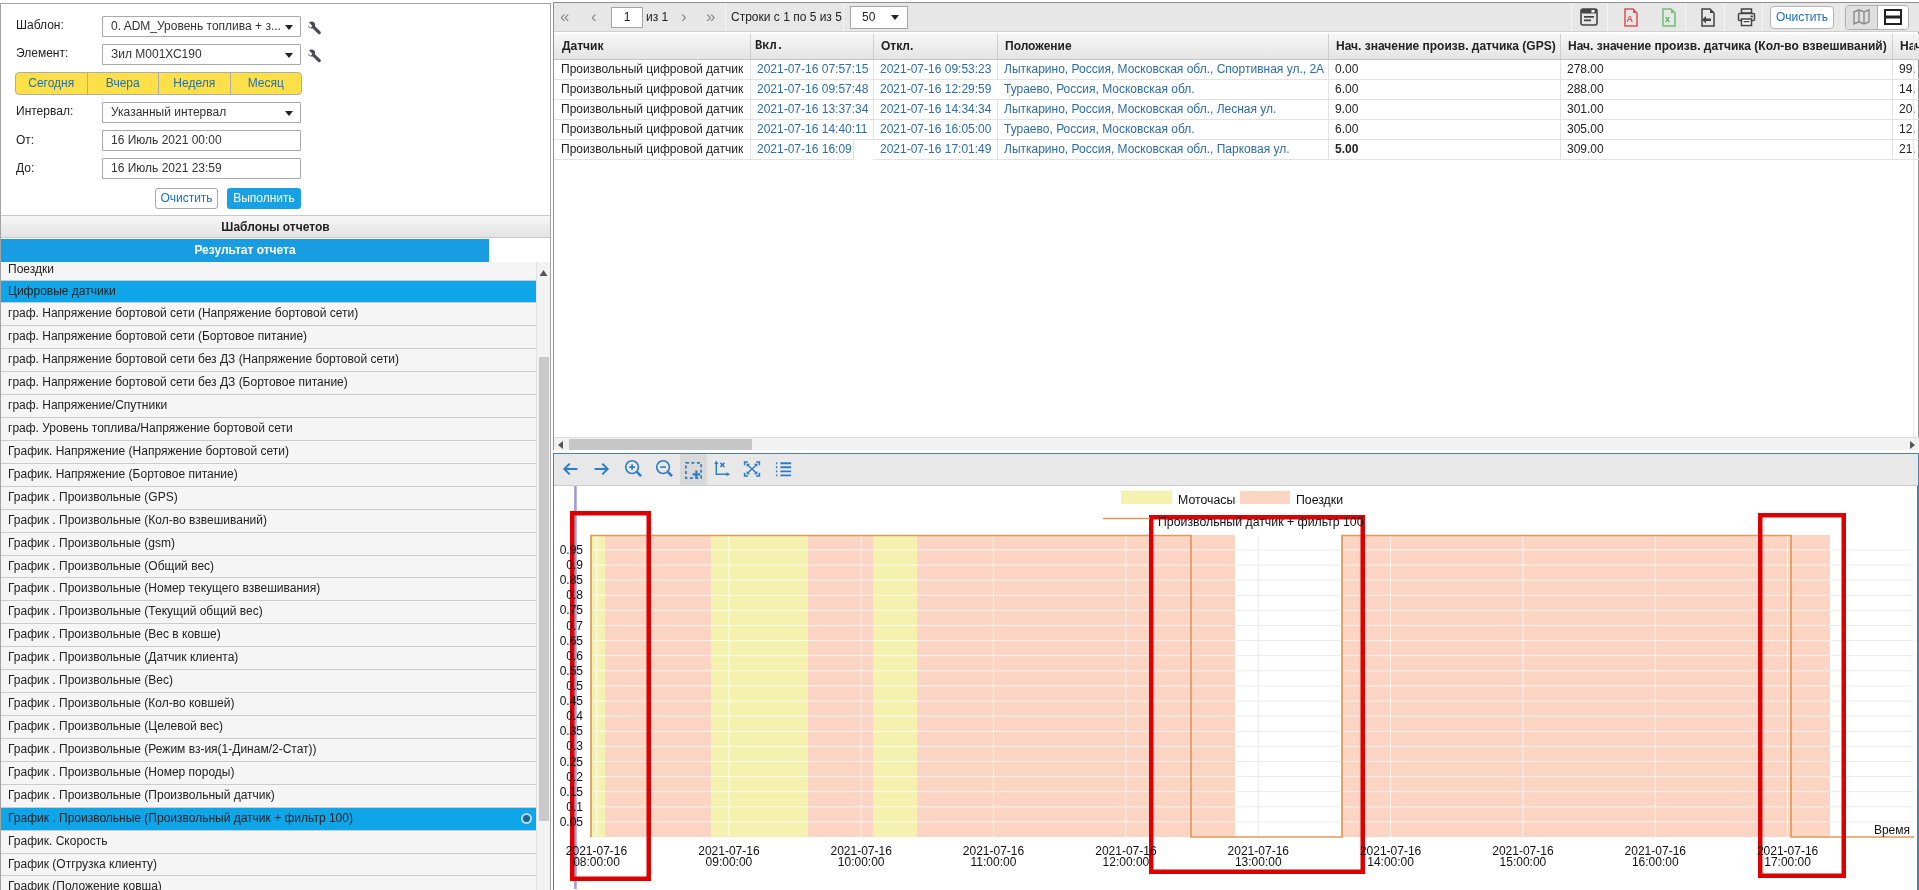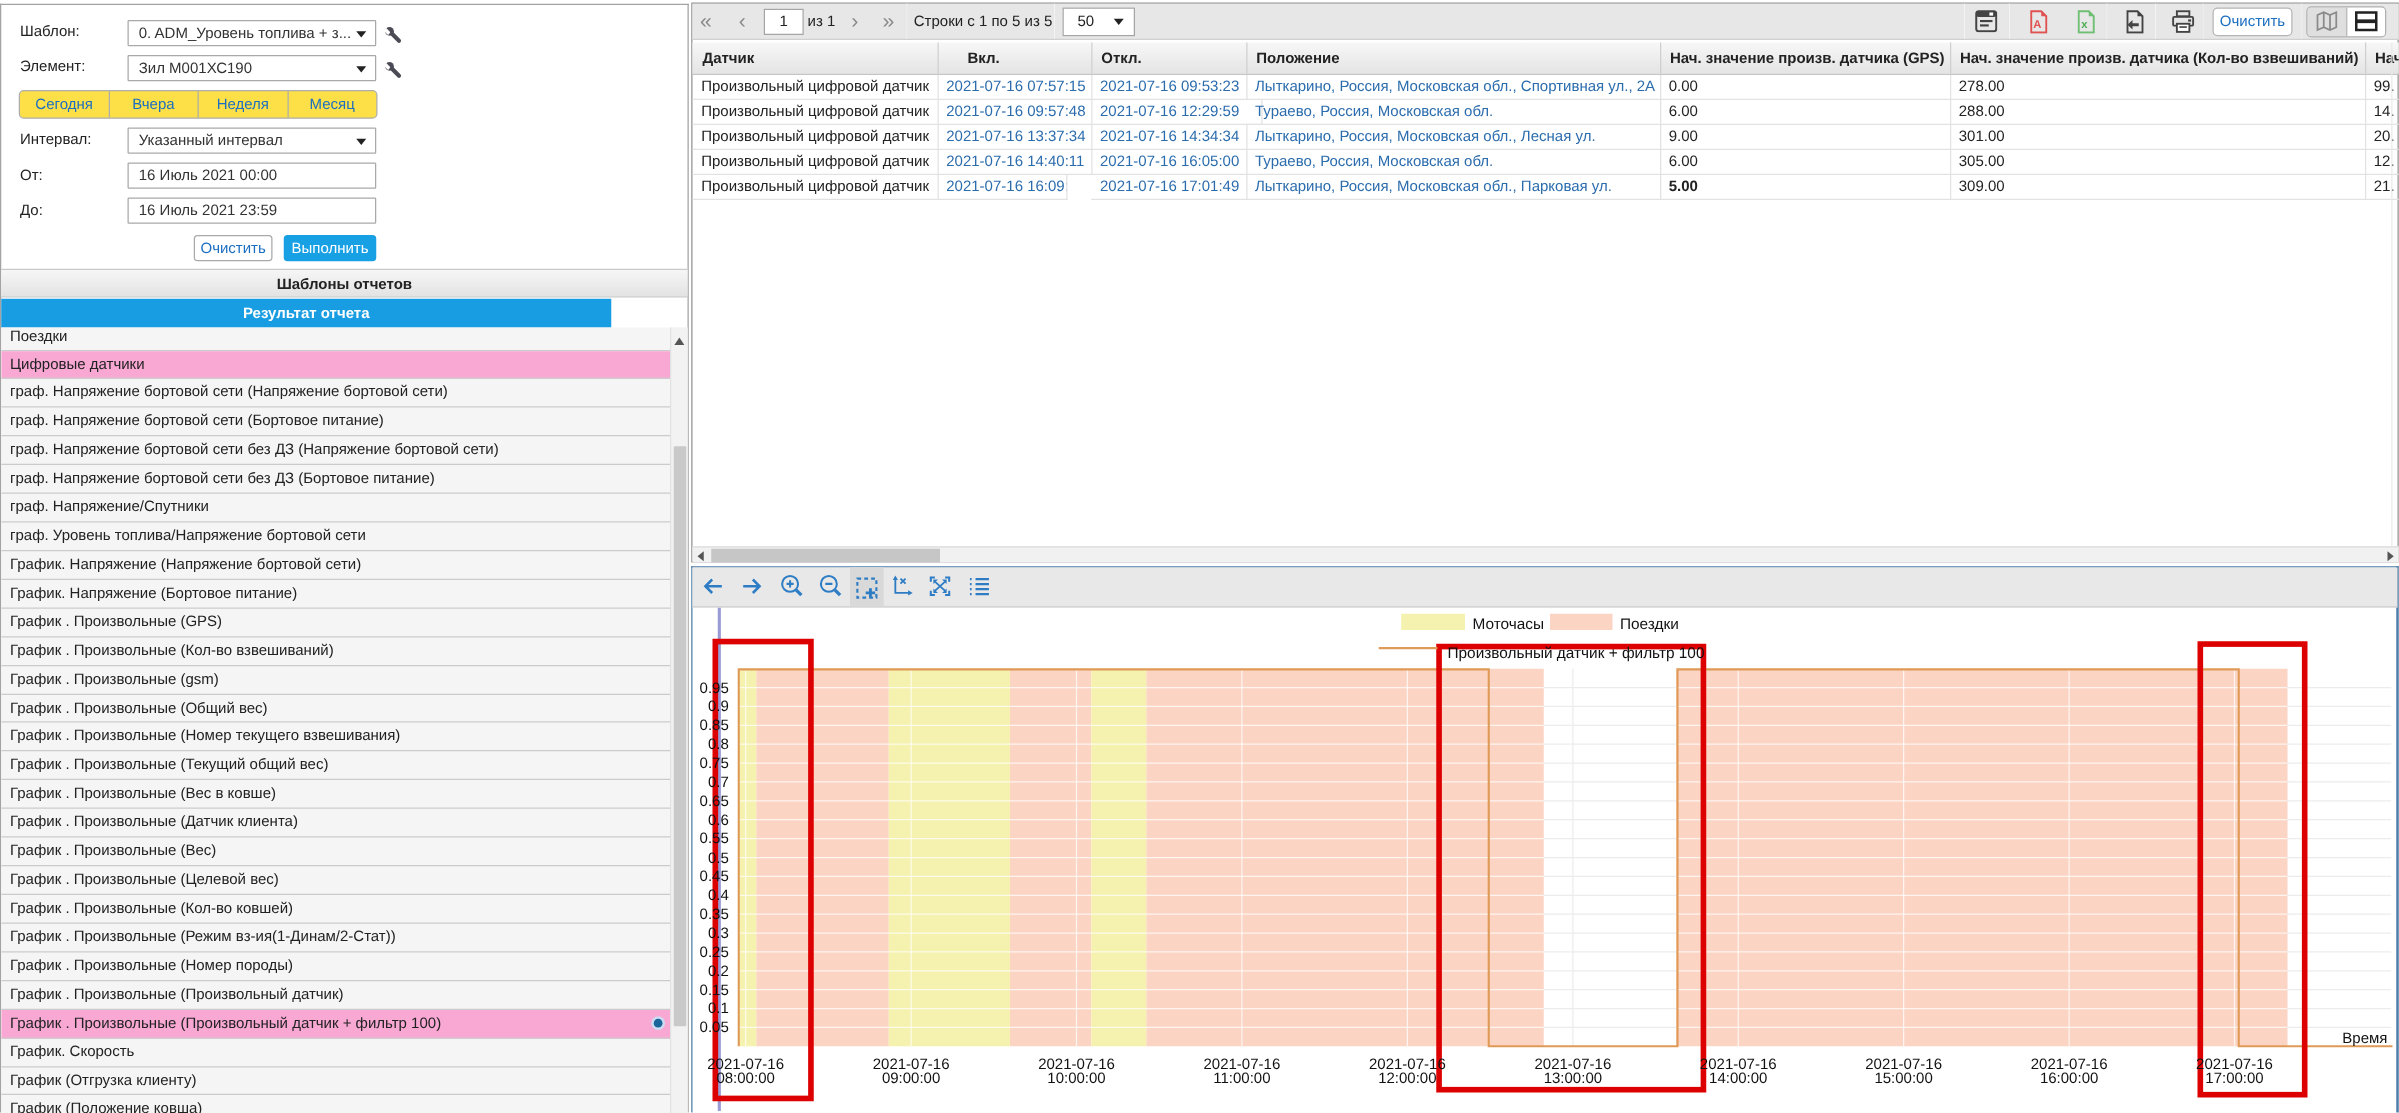--- a/index.html
+++ b/index.html
@@ -30,21 +30,21 @@
   border-bottom:1px solid #c9c9c9; text-align:center; font-weight:bold;
   font-size:12px; color:#222; line-height:22px; }
 #hdr2 { position:absolute; left:0; top:235px; width:488px; height:23px;
   background:#189ce2; text-align:center; font-weight:bold; font-size:12px;
   color:#fff; line-height:23px; }
 #list { position:absolute; left:0; top:258px; width:549px; height:629px;
   background:#f5f5f5; overflow:hidden; }
 #list .row { width:535px; height:22.93px; border-bottom:1px solid #cbcbcb;
   font-size:12px; color:#222; padding-left:7px; line-height:21px;
   white-space:nowrap; overflow:hidden; }
-#list .row.g { background:#f9a8d4; }
+#list .row.g { background:#0ea5e9; }
 #list .row.first { height:18.5px; line-height:15px; }
 #vsb { position:absolute; left:535px; top:258px; width:14px; height:629px;
   background:#f2f2f2; border-left:1px solid #e2e2e2; }
 #vsb .up { position:absolute; left:0; top:4px; width:13px; height:16px; }
 #vsb .thumb { position:absolute; left:2px; top:95px; width:10px; height:464px;
   background:#c9c9c9; border-radius:1px; }
 
 #tp { position:absolute; left:553px; top:2px; width:1366px; height:448px;
   border:1px solid #919191; background:#fff; }
 #ttb { position:absolute; left:0; top:0; width:1365px; height:29px;
@@ -137,22 +137,22 @@
       <div class="row ">График. Напряжение (Бортовое питание)</div>
       <div class="row ">График . Произвольные (GPS)</div>
       <div class="row ">График . Произвольные (Кол-во взвешиваний)</div>
       <div class="row ">График . Произвольные (gsm)</div>
       <div class="row ">График . Произвольные (Общий вес)</div>
       <div class="row ">График . Произвольные (Номер текущего взвешивания)</div>
       <div class="row ">График . Произвольные (Текущий общий вес)</div>
       <div class="row ">График . Произвольные (Вес в ковше)</div>
       <div class="row ">График . Произвольные (Датчик клиента)</div>
       <div class="row ">График . Произвольные (Вес)</div>
+      <div class="row ">График . Произвольные (Кол-во ковшей)</div>
       <div class="row ">График . Произвольные (Целевой вес)</div>
-      <div class="row ">График . Произвольные (Кол-во ковшей)</div>
       <div class="row ">График . Произвольные (Режим вз-ия(1-Динам/2-Стат))</div>
       <div class="row ">График . Произвольные (Номер породы)</div>
       <div class="row ">График . Произвольные (Произвольный датчик)</div>
       <div class="row g dot">График . Произвольные (Произвольный датчик + фильтр 100)<span style="position:absolute;left:522px;margin-top:7px;width:7px;height:7px;border-radius:50%;background:#1a6599;box-shadow:0 0 0 2px rgba(200,225,245,.9);"></span></div>
       <div class="row ">График. Скорость</div>
       <div class="row ">График (Отгрузка клиенту)</div>
       <div class="row ">График (Положение ковша)</div>
     </div>
   <div id="vsb">
     <svg class="up" viewBox="0 0 13 16">
@@ -215,21 +215,21 @@
             <path d="M8 6 l5-2.2 5 2.2 5-2.2 v12 l-5 2.2 -5-2.2 -5 2.2 z M13 3.8 v12 M18 6 v12" fill="none" stroke="#8a8a8a" stroke-width="1.4"></path>
           </svg></div>
       <div class="t2"><svg width="30" height="23" viewBox="0 0 30 23">
             <rect x="7" y="4" width="16" height="14" fill="none" stroke="#222" stroke-width="2"></rect>
             <rect x="7" y="9.5" width="16" height="3" fill="#222"></rect>
           </svg></div>
     </div>
   </div>
   <div id="thead">
     <div style="left:0; width:197px;">Датчик</div>
-    <div style="left:196px; width:124px; padding-left:24px;">Вкл.</div>
+    <div style="left:196px; width:124px; padding-left:5px;font-family:Liberation Mono, monospace;">Вкл.</div>
     <div style="left:319px; width:125px;">Откл.</div>
     <div style="left:443px; width:332px;">Положение</div>
     <div style="left:774px; width:233px;">Нач. значение произв. датчика (GPS)</div>
     <div style="left:1006px; width:333px;">Нач. значение произв. датчика (Кол-во взвешиваний)</div>
     <div style="left:1338px; width:27px; border-right:none;">Нач</div>
   </div>
   <div id="tbody">
       <div class="trow" style="top:57px">
         <div style="left:0;width:197px;">Произвольный цифровой датчик</div>
         <div class="bl" style="left:196px;width:124px;">2021-07-16 07:57:15</div>

